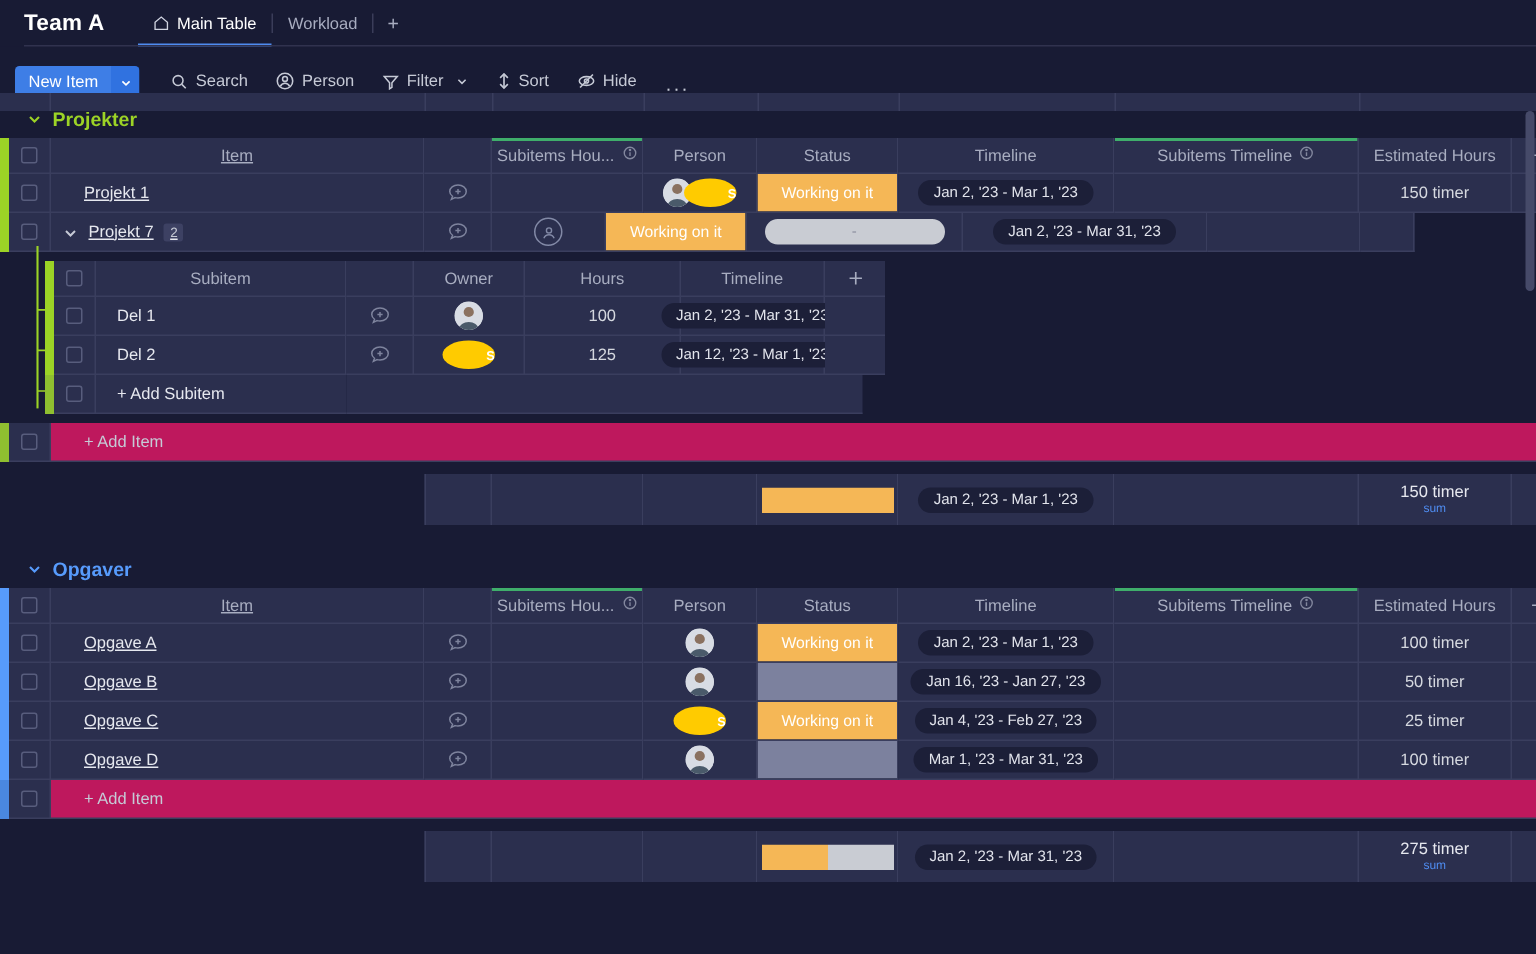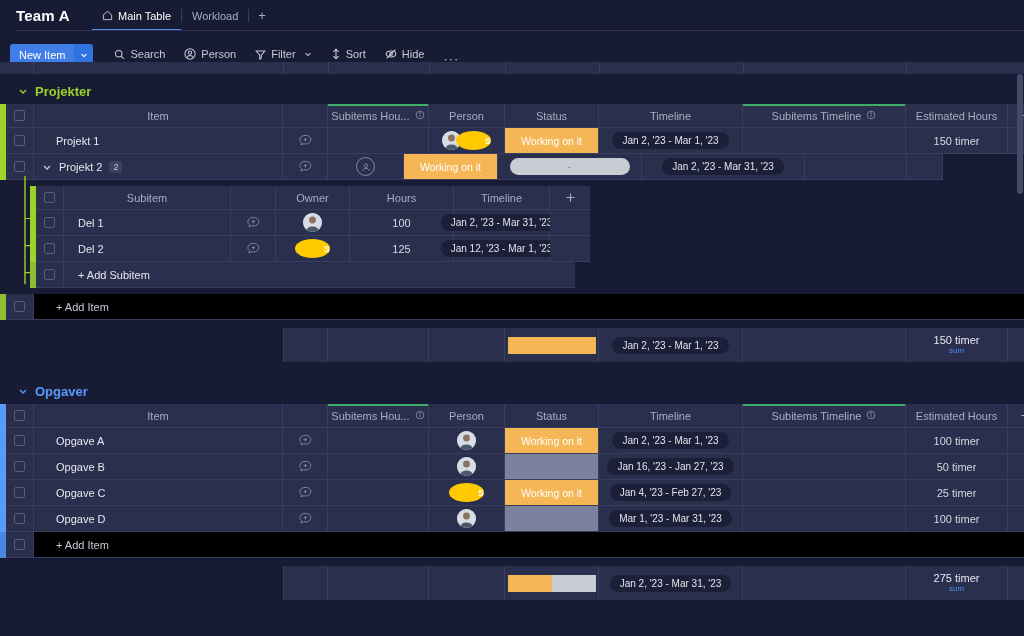--- a/index.html
+++ b/index.html
@@ -97,21 +97,21 @@
     border-right: 1px solid #3a3e5e; border-bottom: 1px solid #3a3e5e;
     display: flex; align-items: center; justify-content: center;
     font-size: 11px; background: #2b2f4e; position: relative; overflow: hidden;
   }
   .row.hdr .cell {
     background: #2b2f4e; color: #a8adc0; border-bottom: 1px solid #3a3e5e;
   }
   .cell.item { justify-content: flex-start; padding-left: 22px; color: #e6e8ef; }
   .row.hdr .cell.item { justify-content: center; padding-left: 0; }
 
-  .c-item     { width: 249px; flex: none; }
+  .c-item     { width: 249px; flex: none; text-decoration: underline; }
   .c-chat     { width: 45px;  flex: none; }
   .c-subhours { width: 101px; flex: none; }
   .c-person   { width: 76px;  flex: none; }
   .c-status   { width: 94px;  flex: none; }
   .c-timeline { width: 144px; flex: none; }
   .c-subtl    { width: 163px; flex: none; }
   .c-est      { width: 102px; flex: none; }
   .c-plus     { width: 36px;  flex: none; }
 
   .green-top { box-shadow: inset 0 2px 0 0 #3fae6b; }
@@ -135,21 +135,21 @@
   .av.photo { background: #cfd3dc; }
   .av.sa { background: #ffcb00; color: #fff; margin-left: -5px; padding-left: 35px; }
   .av-empty { width: 19px; height: 19px; border-radius: 50%; border: 1px solid #7e melhor; }
   .av-empty { border: 1px solid #8289a6; display:flex; align-items:center; justify-content:center; }
 
   .addrow {
     display: flex; height: 26px; align-items: stretch;
   }
   .addrow .txt {
     flex: 1; display: flex; align-items: center; padding-left: 22px;
-    font-size: 11px; color: #c6cad6; background: #000000;
+    font-size: 11px; color: #c6cad6; background: #be185d;
     border-bottom: 1px solid #3a3e5e; cursor: pointer;
   }
 
   
   .sumrow { display: flex; height: 34px; align-items: stretch; }
   .sumrow .sp { background: transparent; }
   .sumcell {
     border-right: 1px solid #3a3e5e; display: flex; align-items: center;
     justify-content: center; background: #2b2f4e; flex-direction: column;
     font-size: 11px;
@@ -275,21 +275,21 @@
     <i style="left:33px"></i>
       <i style="left:283px"></i>
       <i style="left:328px"></i>
     <i style="left:429px"></i>
       <i style="left:505px"></i>
       <i style="left:599px"></i>
     <i style="left:743px"></i>
       <i style="left:906px"></i>
   </div>
 
-  <div class="group" style="margin-top:12px">
+  <div class="group" style="">
     <div class="group-head">
       <span class="gchev">
         <svg width="10" height="10" viewBox="0 0 10 10" fill="none" stroke="#9cd326" stroke-width="1.4">
           <path d="M2 4l3 3 3-3"></path>
         </svg>
       </span>
       <span style="color:#9cd326">Projekter</span>
     </div>
 
     <div class="tablewrap">
@@ -372,21 +372,21 @@
         <div class="colorbar" style="background:#9cd326"></div>
         <div class="cb-cell" style="border-bottom:1px solid #3a3e5e">
             <div class="cb"></div>
           </div>
         <div class="cell item c-item" style="padding-left:8px">
           <span style="display:flex;margin-right:7px">
             <svg width="10" height="10" viewBox="0 0 10 10" fill="none" stroke="#c6cad6" stroke-width="1.3">
                 <path d="M2 4l3 3 3-3"></path>
               </svg>
           </span>
-          <span>Projekt 2</span>
+          <span>Projekt 7</span>
           <span style="margin-left:7px;background:#3d4163;border-radius:2px;padding:1px 4px;font-size:9px;color:#c6cad6">2</span>
         </div>
         <div class="cell c-chat">
           <svg class="chat-ic" width="15" height="15" viewBox="0 0 18 18" fill="none" stroke="#9aa0b8" stroke-width="1.2">
             <path d="M2.2 8c0-3 2.9-5.2 6.6-5.2S15.4 5 15.4 8s-2.9 5.2-6.6 5.2c-.8 0-1.6-.1-2.3-.3l-3 1.4.9-2.5C3.1 10.9 2.2 9.6 2.2 8z"></path>
             <path d="M8.8 5.9v4.2M6.7 8h4.2"></path>
           </svg>
         </div>
         <div class="cell c-person">
           <div class="av-empty">

